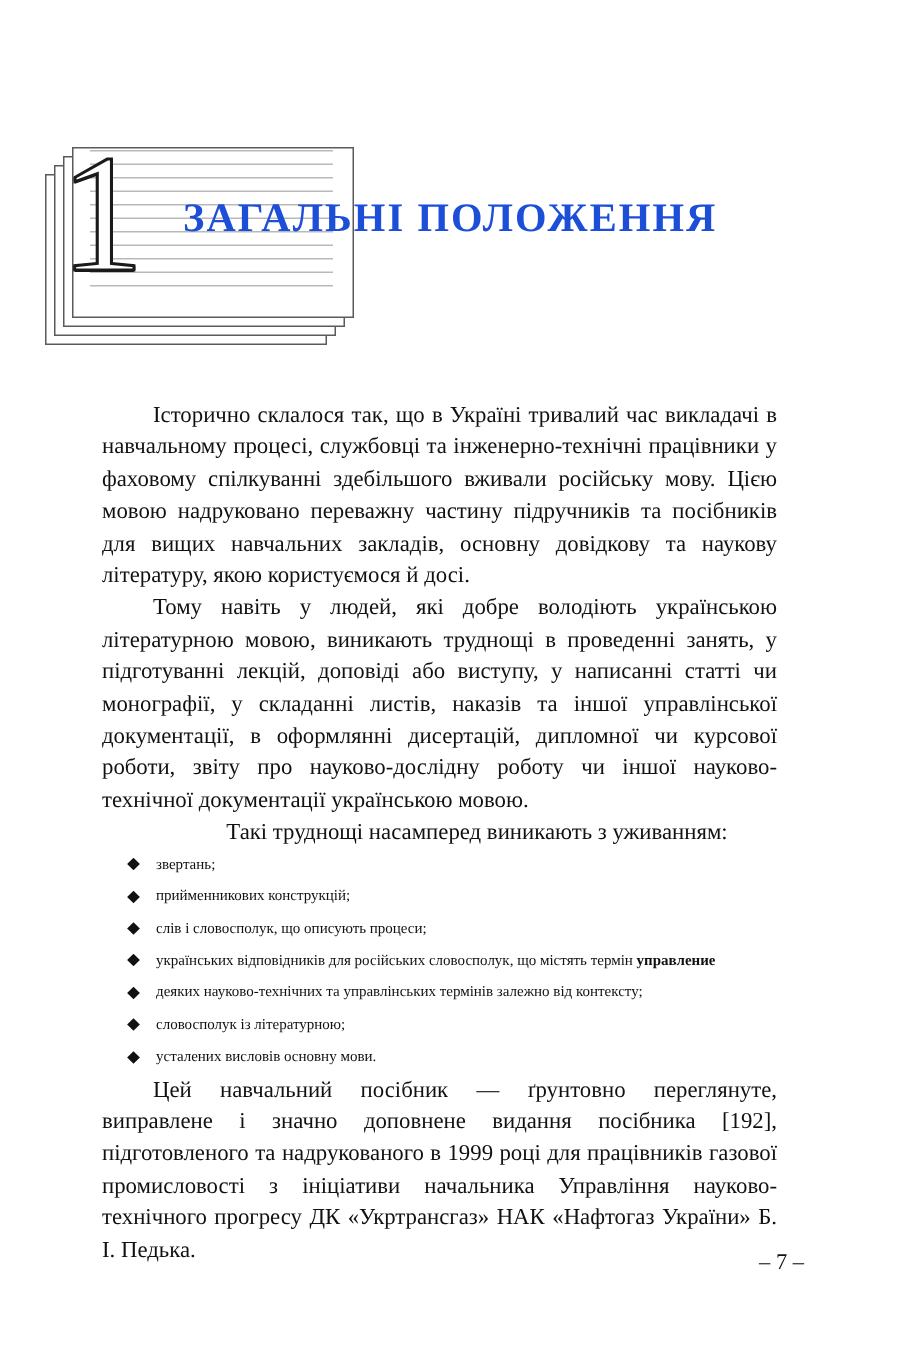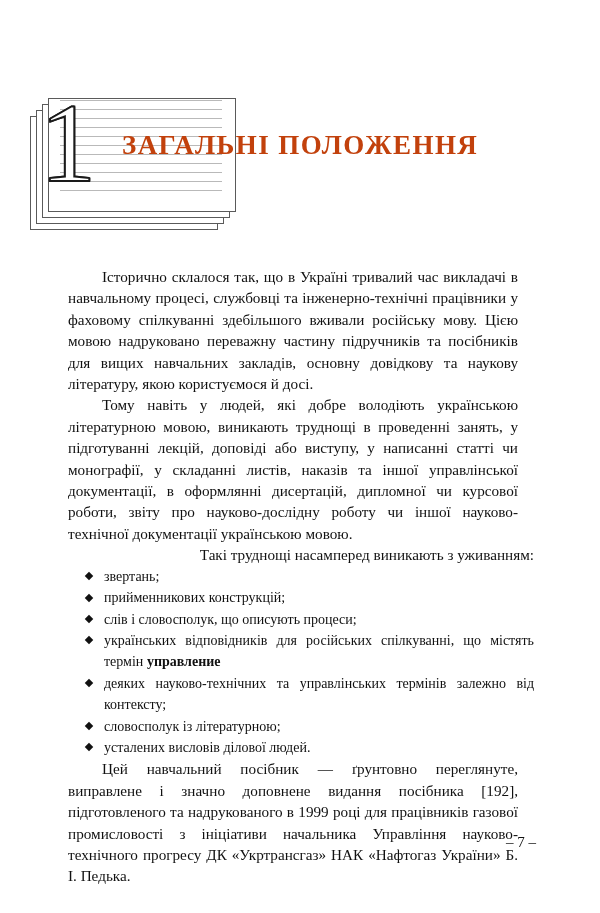--- a/index.html
+++ b/index.html
@@ -81,21 +81,21 @@
       0 -1px #1a1a1a, 0 1px #1a1a1a;
   }
   .chapter-title {
     position: absolute;
     left: 122px;
     top: 42px;
     font-family: "Liberation Serif", serif;
     font-weight: bold;
     font-size: 27px;
     letter-spacing: 1.4px;
-    color: #c2410c;
+    color: #1d4ed8;
     white-space: nowrap;
   }
 
   
   .body-text {
     position: absolute;
     left: 68px;
     top: 266px;
     width: 466px;
   }
@@ -105,36 +105,36 @@
     text-indent: 34px;
     font-size: 15.2px;
     line-height: 21.4px;
     font-family: "Liberation Serif", serif;
     hyphens: manual;
   }
   p.para + p.para { margin-top: 0px; }
 
   .lead-in {
     margin: 0;
-    text-align: right;
+    text-align: center;
     text-indent: 34px;
     font-size: 15.2px;
     line-height: 21.4px;
   }
 
   
   ul.bullets {
     list-style: none;
     margin: 0;
     padding: 0;
   }
   ul.bullets li {
     position: relative;
     padding-left: 36px;
-    font-size: 14px;
+    font-size: 10px;
     line-height: 21.4px;
     text-align: justify;
   }
   ul.bullets li .dia {
     position: absolute;
     left: 18px;
     top: 7.5px;
     width: 6px;
     height: 6px;
     background: #111111;
@@ -187,23 +187,23 @@
 
   <div class="body-text">
     <p class="para">Історично склалося так, що в Україні тривалий час викладачі в навчальному процесі, службовці та інженерно-технічні працівники у фаховому спілкуванні здебільшого вживали російську мову. Цією мовою надруковано переважну частину підручників та посібників для вищих навчальних закладів, основну довідкову та наукову літературу, якою користуємося й досі.</p>
     <p class="para">Тому навіть у людей, які добре володіють українською літературною мовою, виникають труднощі в проведенні занять, у підготуванні лекцій, доповіді або виступу, у написанні статті чи монографії, у складанні листів, наказів та іншої управлінської документації, в оформлянні дисертацій, дипломної чи курсової роботи, звіту про науково-дослідну роботу чи іншої науково-технічної документації українською мовою.</p>
     <p class="lead-in">Такі труднощі насамперед виникають з уживанням:</p>
 
     <ul class="bullets">
       <li><span class="dia"></span><span>звертань;</span></li>
       <li><span class="dia"></span><span>прийменникових конструкцій;</span></li>
       <li><span class="dia"></span><span>слів і словосполук, що описують процеси;</span></li>
-      <li><span class="dia"></span><span>українських відповідників для російських спілкуванні, що містять термін </span><b>управление</b></li>
+      <li><span class="dia"></span><span>українських відповідників для російських словосполук, що містять термін </span><b>управление</b></li>
       <li><span class="dia"></span><span>деяких науково-технічних та управлінських термінів залежно від контексту;</span></li>
       <li><span class="dia"></span><span>словосполук із літературною;</span></li>
-      <li><span class="dia"></span><span>усталених висловів ділової людей.</span></li>
+      <li><span class="dia"></span><span>усталених висловів основну мови.</span></li>
     </ul>
 
     <p class="para">Цей навчальний посібник — ґрунтовно переглянуте, виправлене і значно доповнене видання посібника [192], підготовленого та надрукованого в 1999 році для працівників газової промисловості з ініціативи начальника Управління науково-технічного прогресу ДК «Укртрансгаз» НАК «Нафтогаз України» Б. І. Педька.</p>
   </div>
 
   <div class="page-number">– 7 –</div>
 </div>
 
 </body></html>

